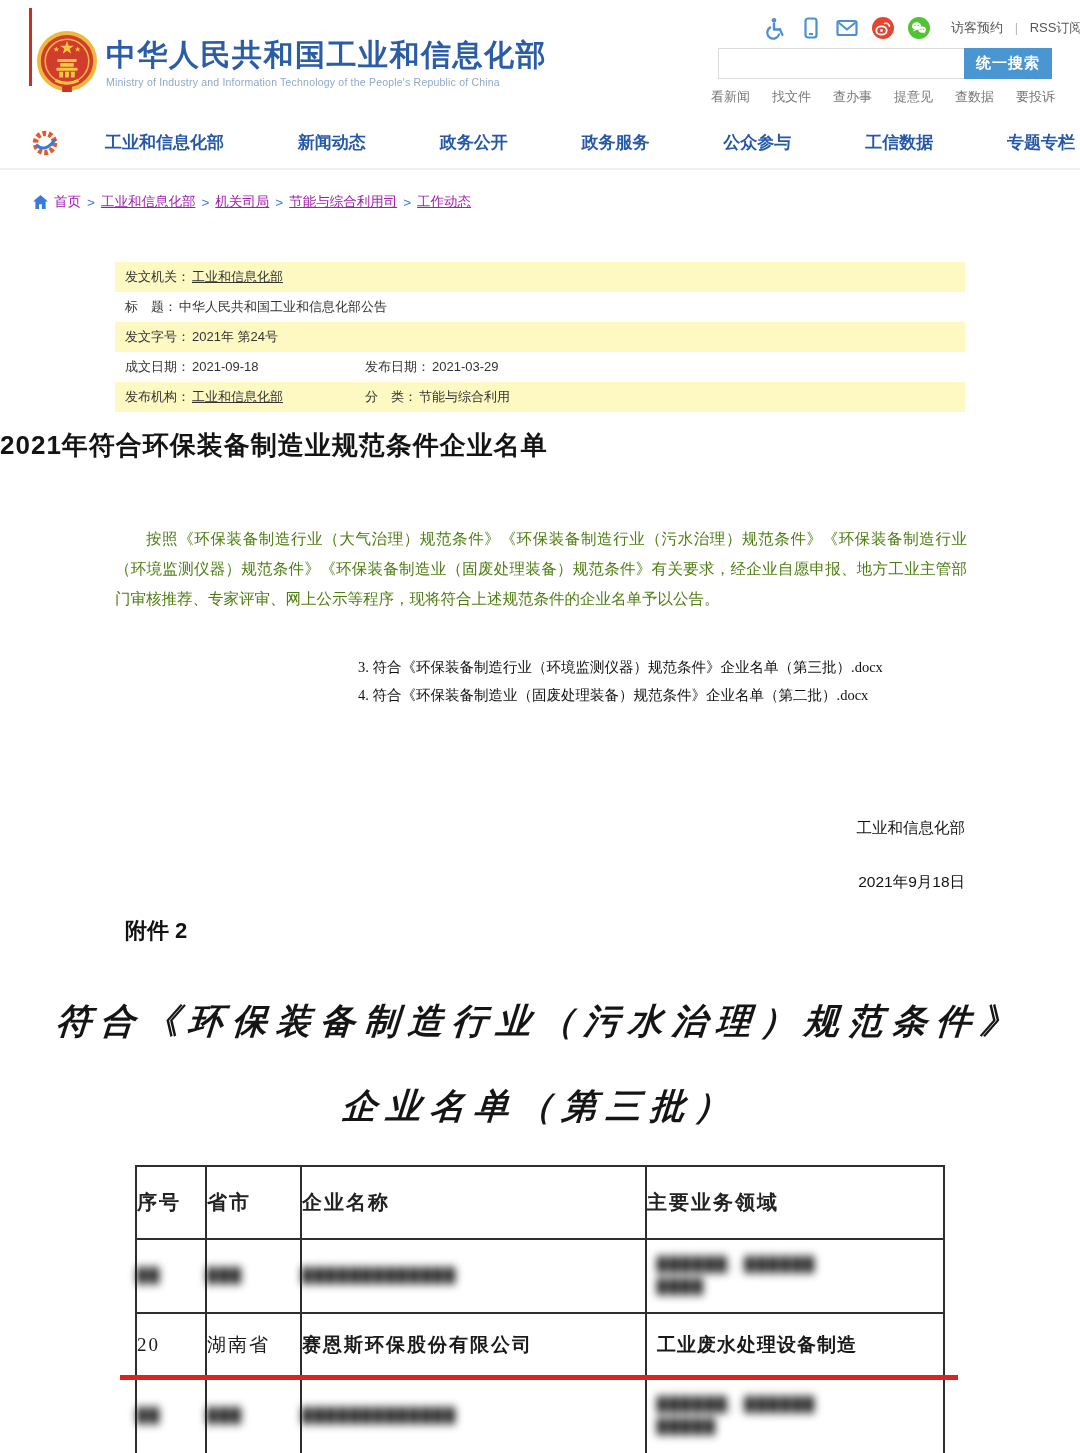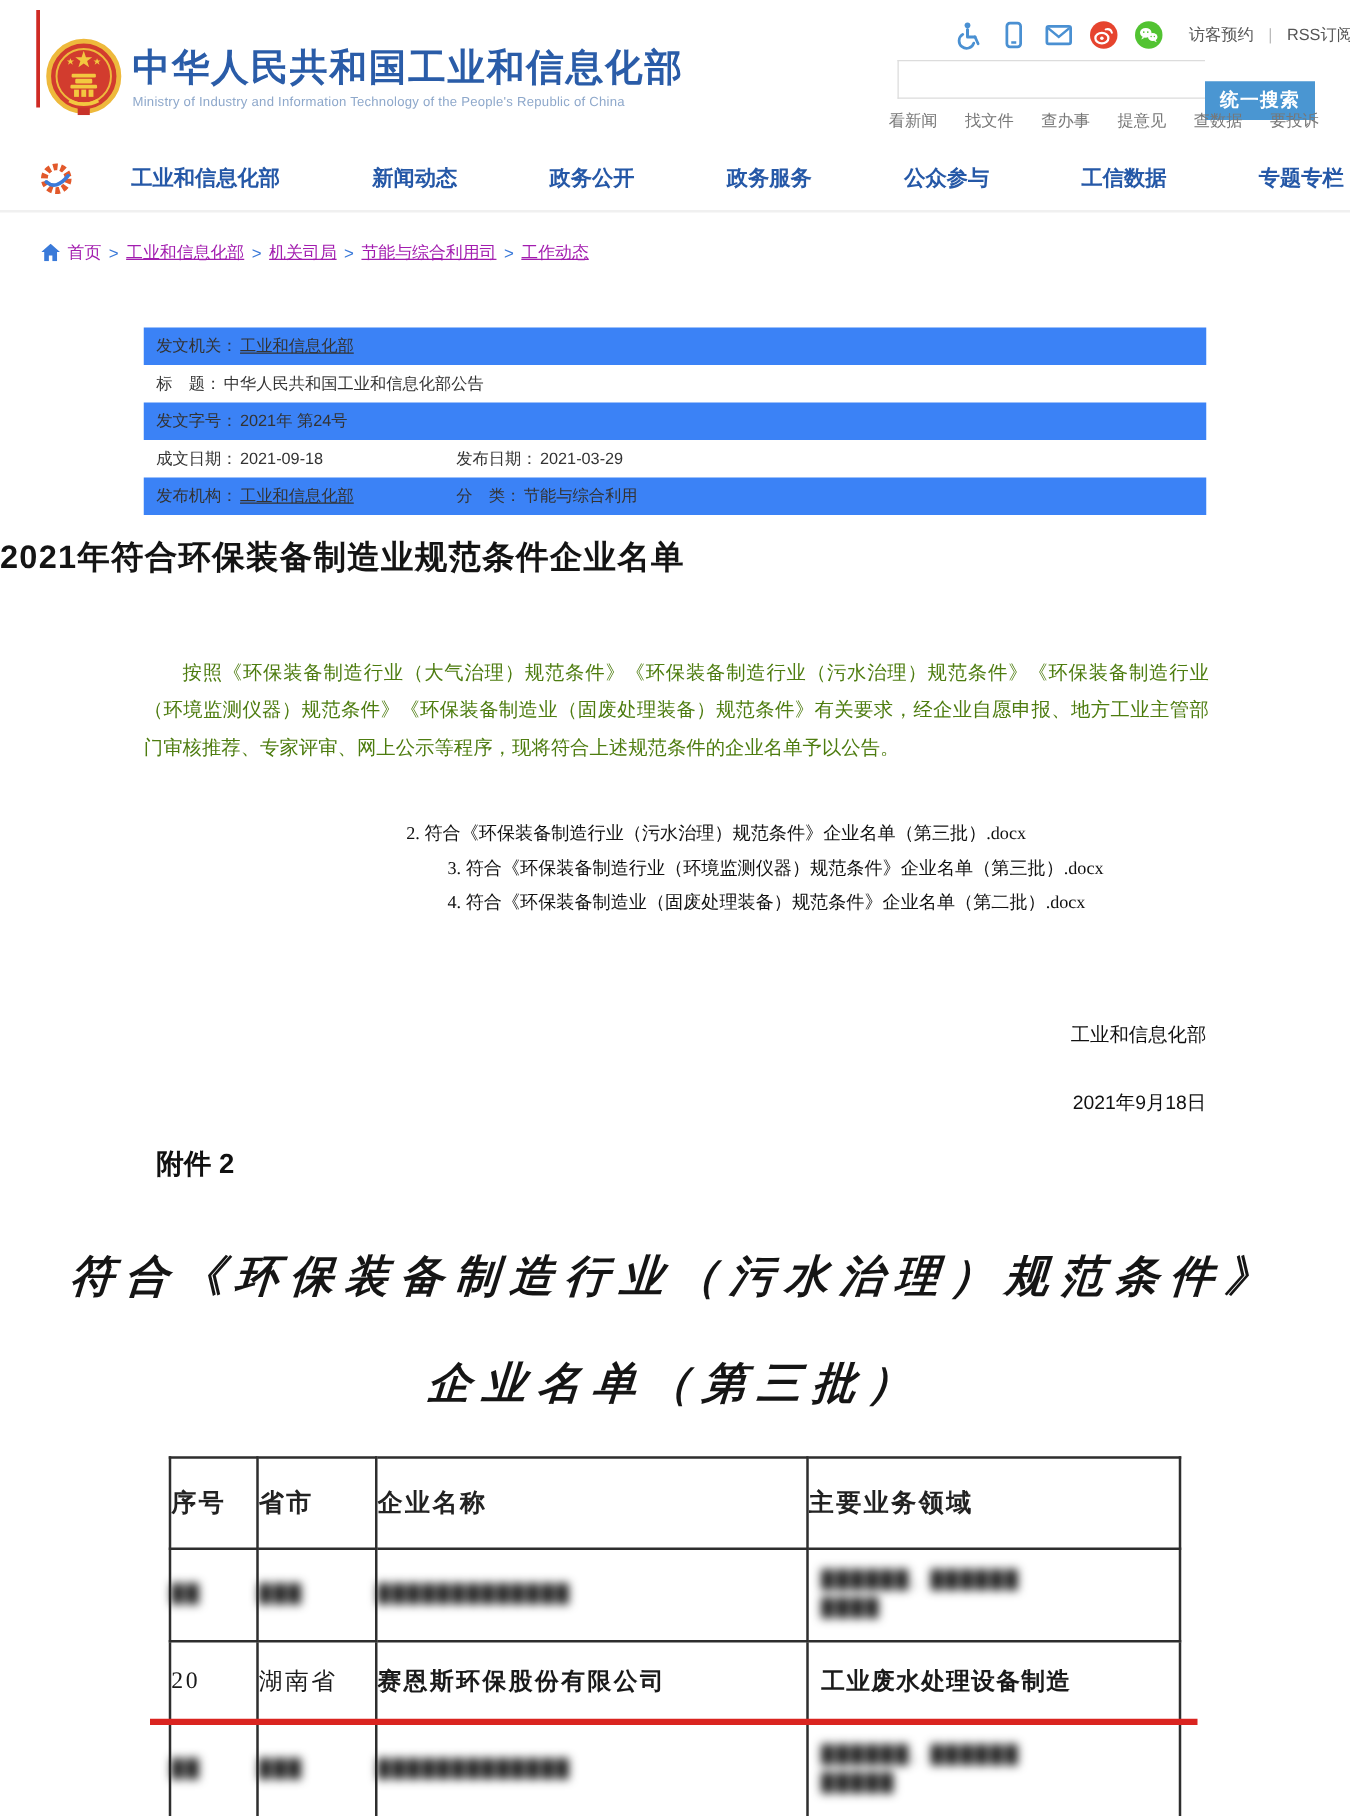--- a/index.html
+++ b/index.html
@@ -16,42 +16,42 @@
   .mast-sub { font-size:10.5px; color:#8ea8cb; margin-top:5px; letter-spacing:0.2px; }
 
   .topbar { position:absolute; left:763px; top:16px; display:flex; align-items:center; }
   .topbar .ticon { width:24px; height:24px; margin-right:12px; cursor:pointer; display:block; }
   .top-links { font-size:13px; color:#555; margin-left:8px; white-space:nowrap; }
   .top-links a { color:#555; text-decoration:none; cursor:pointer; }
   .top-divider { color:#bbb; margin:0 8px; }
 
   .searchbar { position:absolute; left:718px; top:48px; display:flex; }
   .search-input { width:246px; height:31px; border:1px solid #dcdcdc; border-right:none; outline:none; padding:0 8px; font-size:14px; background:#fff; }
-  .search-btn { width:88px; height:31px; background:#4a96d2; color:#fff; border:none; font-size:15px; font-weight:bold; letter-spacing:1px; cursor:pointer; font-family:"Liberation Sans",sans-serif;margin-top:17px; }
+  .search-btn { width:88px; height:31px; background:#4a96d2; color:#fff; border:none; font-size:15px; font-weight:bold; letter-spacing:1px; cursor:pointer; font-family:"Liberation Sans",sans-serif; }
 
   .quick-links { position:absolute; left:711px; top:88px; width:344px; display:flex; justify-content:space-between; font-size:13px; color:#777; }
   .quick-links span { cursor:pointer; }
 
   
   .nav { position:absolute; left:0; top:115px; width:1080px; height:55px; background:#fff; border-bottom:2px solid #f0f0f0; }
   .nav-logo { position:absolute; left:30px; top:13px; width:30px; height:30px; }
   .nav-items { position:absolute; left:105px; top:0; width:970px; height:55px; display:flex; justify-content:space-between; align-items:center; }
   .nav-item { font-size:17px; font-weight:bold; color:#2558a7; cursor:pointer; white-space:nowrap; }
 
   
   .breadcrumb { position:absolute; left:33px; top:193px; display:flex; align-items:center; font-size:13.5px; color:#3a7ad9; }
   .bc-home-icon { width:15px; height:14px; margin-right:6px; }
   .bc-link { color:#a21caf; text-decoration:underline; cursor:pointer; }
   .bc-first { text-decoration:none; }
   .bc-sep { color:#3a7ad9; margin:0 6px; text-decoration:none; }
 
   
   .meta { position:absolute; left:115px; top:262px; width:850px; font-size:13px; color:#333; }
   .meta-row { position:relative; height:30px; line-height:30px; padding-left:10px; }
-  .meta-row.gray { background:#3b82f6; }
+  .meta-row.gray { background:#fef9c3; }
   .meta-label { color:#333; }
   .meta-value { color:#333; margin-left:2px; }
   .meta-link { text-decoration:underline; cursor:pointer; }
   .meta-pair2 { position:absolute; left:250px; top:0; }
 
   
   .doc-title { position:absolute; left:0; top:428px; width:1080px; font-size:26px; font-weight:bold; color:#141414; letter-spacing:1px; }
   .doc-para { position:absolute; left:115px; top:524px; width:852px; font-size:15.5px; line-height:30px; color:#4d7c0f; text-indent:2em; font-family:"Liberation Serif", serif; text-align:justify; }
   .attachments { position:absolute; left:115px; top:654px; width:852px; font-size:14.5px; line-height:27.5px; color:#111; font-family:"Liberation Serif", serif; }
   .att-line { white-space:nowrap; cursor:pointer; }
@@ -214,21 +214,20 @@
         <span class="meta-label">分　类：</span><span class="meta-value">节能与综合利用</span>
       </span>
     </div>
   </div>
 
   <div class="doc-title">2021年符合环保装备制造业规范条件企业名单</div>
 
   <div class="doc-para">按照《环保装备制造行业（大气治理）规范条件》《环保装备制造行业（污水治理）规范条件》《环保装备制造行业（环境监测仪器）规范条件》《环保装备制造业（固废处理装备）规范条件》有关要求，经企业自愿申报、地方工业主管部门审核推荐、专家评审、网上公示等程序，现将符合上述规范条件的企业名单予以公告。</div>
 
   <div class="attachments">
-    <div class="att-line att-2">2. 符合《环保装备制造行业（污水治理）规范条件》企业名单（第三批）.docx</div>
     <div class="att-line att-3">3. 符合《环保装备制造行业（环境监测仪器）规范条件》企业名单（第三批）.docx</div>
     <div class="att-line att-4">4. 符合《环保装备制造业（固废处理装备）规范条件》企业名单（第二批）.docx</div>
   </div>
 
   <div class="signer">工业和信息化部</div>
   <div class="sign-date">2021年9月18日</div>
 
   <div class="annex-label">附件 2</div>
   <div class="callig1">
     <span class="callig">符合《环保装备制造行业（污水治理）规范条件》</span>

